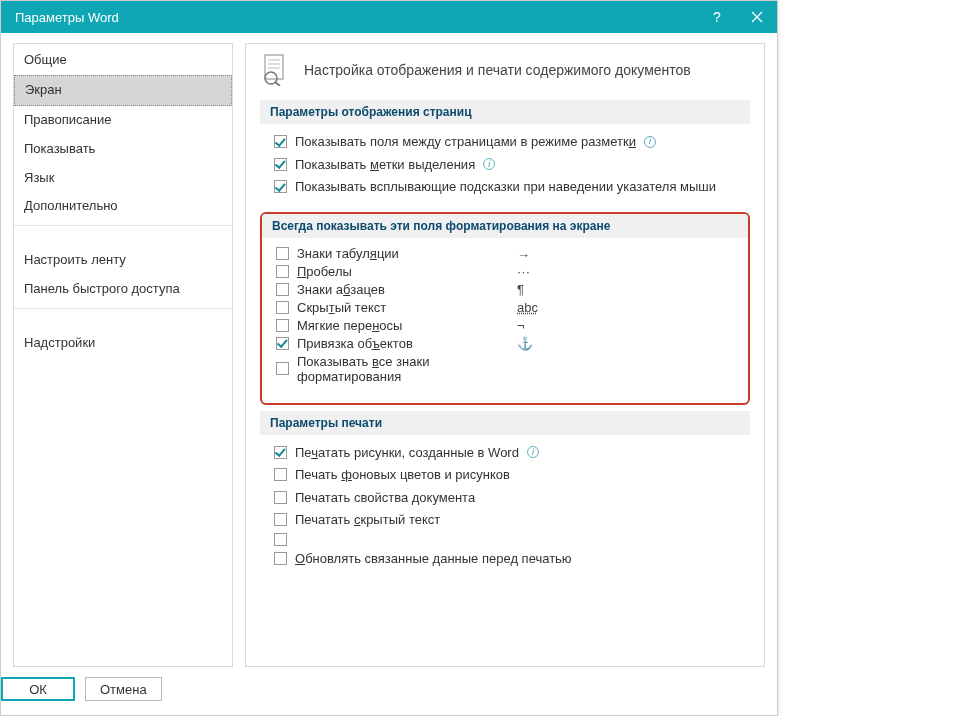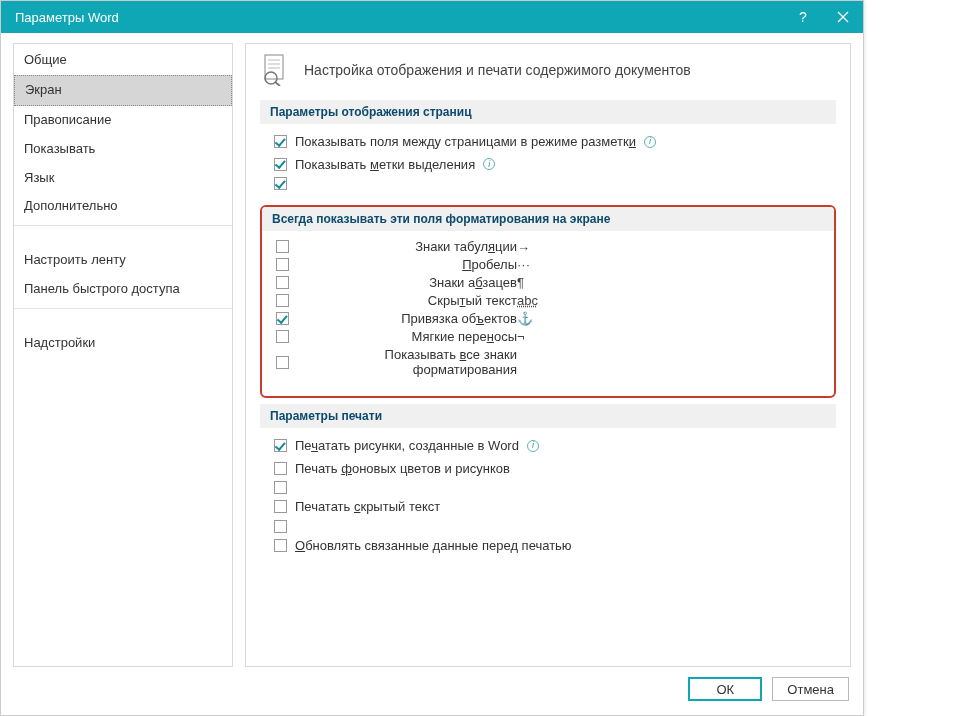--- a/index.html
+++ b/index.html
@@ -7,21 +7,21 @@
     margin: 0;
     font-family: "Segoe UI", Tahoma, sans-serif;
     font-size: 12px;
     color: #333;
     background: #fff;
     width: 974px;
     height: 716px;
     overflow: hidden;
   }
   .window {
-    width: 864px;
+    width: 778px;
     height: 716px;
     border: 1px solid #ccc;
     box-shadow: 0 0 4px rgba(0,0,0,0.15);
     display: flex;
     flex-direction: column;
   }
   .titlebar {
     background: #0fa7b5;
     color: #fff;
     height: 32px;
@@ -89,21 +89,20 @@
   .section-header {
     background: #f0f0f0;
     color: #0c4a6e;
     font-weight: 600;
     font-size: 12px;
     padding: 5px 10px;
     margin: 4px 0 8px 0;
   }
   .section-body {
     padding: 0 10px 10px 14px;
-    text-align: right;
   }
   .highlight-box {
     border: 2px solid #c83c2c;
     border-radius: 6px;
     margin: 2px 0 6px 0;
     padding-bottom: 6px;
   }
   .highlight-box .section-header {
     margin-top: 0;
     border-radius: 4px 4px 0 0;
@@ -155,21 +154,20 @@
     margin: 3px 0;
     font-size: 13px;
   }
   .fmt-row .cbox { margin-right: 8px; }
   .fmt-row .opt-label { width: 220px; }
   .fmt-row .sym { color: #444; font-size: 13px; }
   .abc { text-decoration: underline dotted; font-size: 12px; }
   .button-row {
     padding: 10px 14px 14px 0;
     display: flex;
-    justify-content: flex-end;
     gap: 10px;
   }
   .btn {
     min-width: 74px;
     height: 24px;
     border: 1px solid #b9b9b9;
     background: #fff;
     font-size: 13px;
     padding: 0 14px;
     display: inline-flex;
@@ -235,20 +233,21 @@
             <span class="opt-label">Показывать поля между страницами в режиме разметк<u>и</u></span>
             <span class="info-icon">i</span>
           </div>
           <div class="opt-row">
             <span class="cbox checked"></span>
             <span class="opt-label">Показывать <u>м</u>етки выделения</span>
             <span class="info-icon">i</span>
           </div>
           <div class="opt-row">
             <span class="cbox checked"></span>
+            <span class="opt-label">Показывать всплывающие подсказки при наведении указателя мыши</span>
           </div>
         </div>
 
       <div class="highlight-box">
         <div class="section-header">Всегда показывать эти поля форматирования на экране</div>
         <div class="section-body" id="sec-formatting">
             <div class="fmt-row">
               <span class="cbox"></span>
               <span class="opt-label">Знаки табул<u>я</u>ции</span>
               <span class="sym ">→</span>
@@ -262,49 +261,50 @@
               <span class="cbox"></span>
               <span class="opt-label">Знаки а<u>б</u>зацев</span>
               <span class="sym ">¶</span>
             </div>
             <div class="fmt-row">
               <span class="cbox"></span>
               <span class="opt-label">Скры<u>т</u>ый текст</span>
               <span class="sym abc">abc</span>
             </div>
             <div class="fmt-row">
+              <span class="cbox"></span>
+              <span class="opt-label">Мягкие пере<u>н</u>осы</span>
+              <span class="sym ">¬</span>
+            </div>
+            <div class="fmt-row">
               <span class="cbox checked"></span>
               <span class="opt-label">Привязка об<u>ъ</u>ектов</span>
               <span class="sym ">⚓</span>
             </div>
             <div class="fmt-row">
               <span class="cbox"></span>
-              <span class="opt-label">Мягкие пере<u>н</u>осы</span>
-              <span class="sym ">¬</span>
-            </div>
-            <div class="fmt-row">
-              <span class="cbox"></span>
               <span class="opt-label">Показывать <u>в</u>се знаки форматирования</span>
             </div>
           </div>
       </div>
 
       <div class="section-header">Параметры печати</div>
       <div class="section-body" id="sec-printing">
           <div class="opt-row">
             <span class="cbox checked"></span>
             <span class="opt-label">Пе<u>ч</u>атать рисунки, созданные в Word</span>
             <span class="info-icon">i</span>
           </div>
           <div class="opt-row">
             <span class="cbox"></span>
             <span class="opt-label">Печать <u>ф</u>оновых цветов и рисунков</span>
           </div>
           <div class="opt-row">
             <span class="cbox"></span>
+            <span class="opt-label">Печатать свойства <u>д</u>окумента</span>
           </div>
           <div class="opt-row">
             <span class="cbox"></span>
             <span class="opt-label">Печатать <u>с</u>крытый текст</span>
           </div>
           <div class="opt-row">
             <span class="cbox"></span>
           </div>
           <div class="opt-row">
             <span class="cbox"></span>

